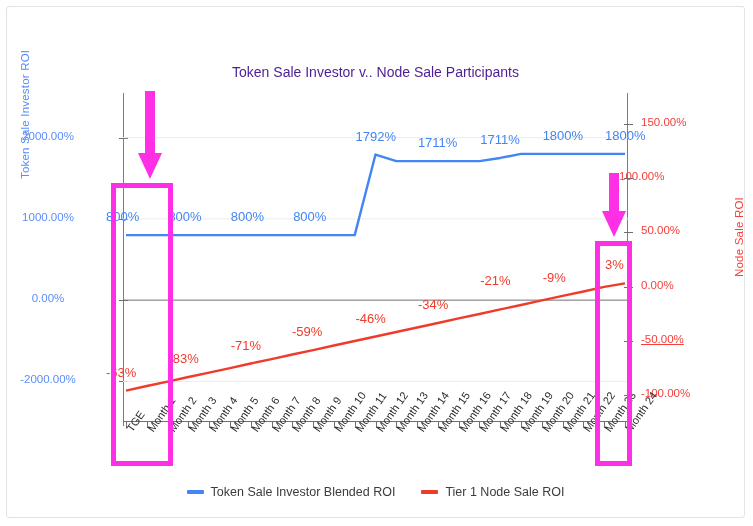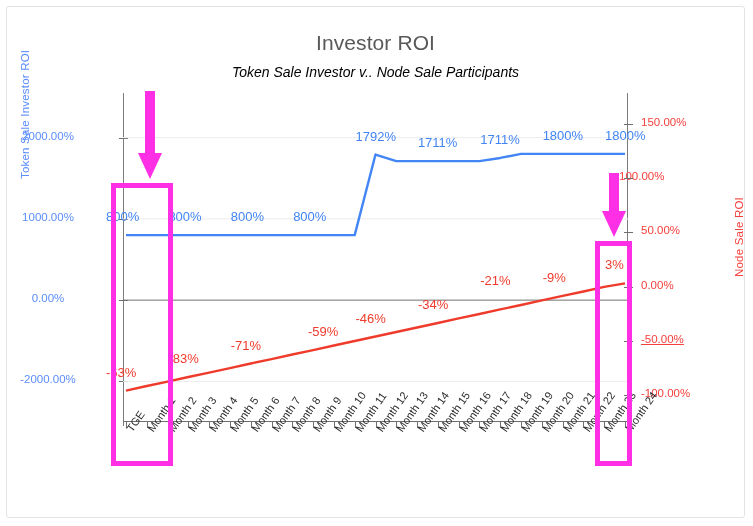--- a/index.html
+++ b/index.html
@@ -19,21 +19,21 @@
   }
   #chart-title{
     position:absolute;left:0;top:24px;width:100%;
     text-align:center;
     font-size:21px;color:#595959;
     letter-spacing:.1px;
   }
   #chart-subtitle{
     position:absolute;left:0;top:57px;width:100%;
     text-align:center;
-    font-size:14px;color:#000000;font-style:italic;
+    font-size:14px;color:#4c1d95;
   }
   
   #plot{
     position:absolute;
     left:116px;top:90px;width:505px;height:325px;
   }
   #yaxis-left-line{position:absolute;left:116px;top:86px;width:1px;height:333px;background:#7d7d7d;}
   #yaxis-right-line{position:absolute;left:620px;top:86px;width:1px;height:333px;background:#7d7d7d;}
   #xaxis-line{position:absolute;left:116px;top:414px;width:505px;height:1px;background:#6f6f6f;}
 
@@ -102,21 +102,20 @@
   }
   .legend-item{display:flex;align-items:center;gap:7px;}
   .legend-swatch{width:17px;height:4px;border-radius:1px;display:inline-block;}
   svg{display:block;overflow:visible;}
 </style>
 </head>
 <body>
 
 <div id="card">
 
-  <div id="chart-title">Investor ROI</div>
   <div id="chart-subtitle">Token Sale Investor v.. Node Sale Participants</div>
 
   <div id="ylabel-left">Token Sale Investor ROI</div>
   <div id="ylabel-right">Node Sale ROI</div>
 
   <div id="yaxis-left-line"></div>
   <div id="yaxis-right-line"></div>
   <div id="xaxis-line"></div>
 
   <div id="ytick-left-group">
@@ -215,34 +214,44 @@
       <div class="dlabel blue" style="left: 223.75px; top: 202.125px;">800%</div>
       <div class="dlabel blue" style="left: 286.125px; top: 202.125px;">800%</div>
       <div class="dlabel blue" style="left: 348.5px; top: 121.525px;">1792%</div>
       <div class="dlabel blue" style="left: 410.875px; top: 128.106px;">1711%</div>
       <div class="dlabel blue" style="left: 473.25px; top: 124.938px;">1711%</div>
       <div class="dlabel blue" style="left: 535.625px; top: 120.875px;">1800%</div>
       <div class="dlabel blue" style="left: 598px; top: 120.875px;">1800%</div>
       <div class="dlabel red" style="left: 99px; top: 357.583px;">-63%</div>
       <div class="dlabel red" style="left: 161.375px; top: 344.042px; text-align: center;">-83%</div>
       <div class="dlabel red" style="left: 223.75px; top: 330.5px;">-71%</div>
-      <div class="dlabel red" style="left: 301px; top: 317.067px;">-59%</div>
+      <div class="dlabel red" style="left: 285px; top: 317.067px;">-59%</div>
       <div class="dlabel red" style="left: 348.5px; top: 303.525px;">-46%</div>
       <div class="dlabel red" style="left: 410.875px; top: 289.983px;">-34%</div>
       <div class="dlabel red" style="left: 473.25px; top: 266px;">-21%</div>
       <div class="dlabel red" style="left: 535.625px; top: 262.9px;">-9%</div>
       <div class="dlabel red" style="left: 598px; top: 250.333px;">3%</div>
     </div>
 
   <div class="hl-box" style="left:104px;top:176px;width:62px;height:283px;"></div>
   <div class="hl-box" style="left:588px;top:234px;width:37px;height:225px;"></div>
 
   <div class="arrow" style="left:131px;top:84px;width:24px;height:88px;">
     <div class="shaft" style="height:62px;"></div>
     <div class="head" style="top:62px;"></div>
   </div>
   <div class="arrow" style="left:595px;top:166px;width:24px;height:62px;">
     <div class="shaft" style="height:38px;"></div>
     <div class="head" style="top:38px;"></div>
   </div>
 
+  <div id="legend">
+      <div class="legend-item">
+        <span class="legend-swatch" style="background: rgb(66, 133, 244);"></span>
+        <span>Token Sale Investor Blended ROI</span>
+      </div>
+      <div class="legend-item">
+        <span class="legend-swatch" style="background: rgb(239, 59, 44);"></span>
+        <span>Tier 1 Node Sale ROI</span>
+      </div>
+    </div>
 
 </div>
 
 </body></html>

